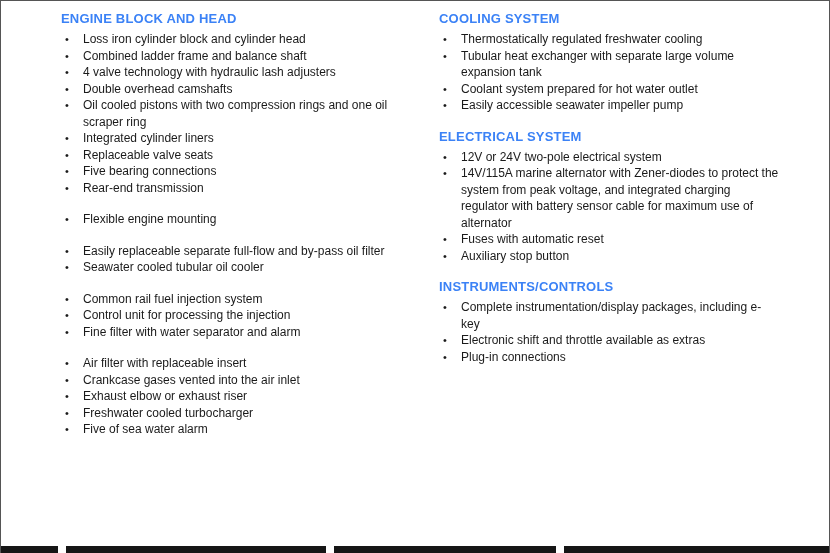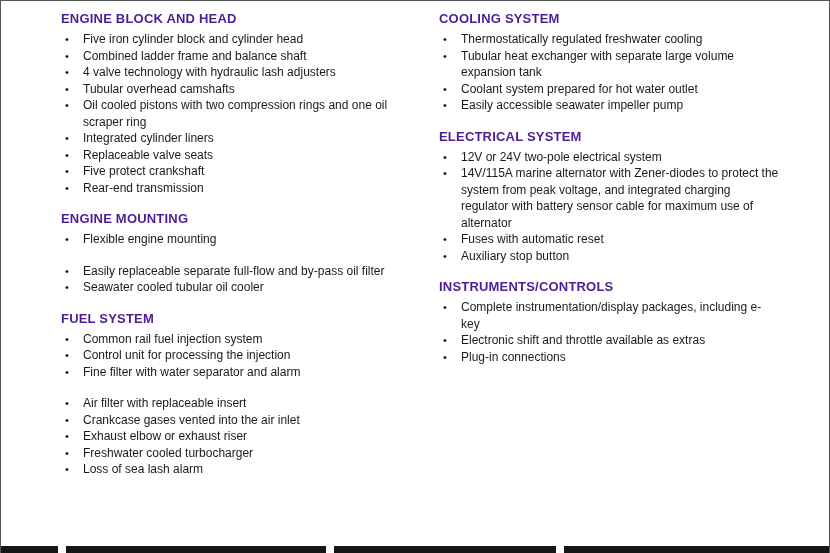--- a/index.html
+++ b/index.html
@@ -26,21 +26,21 @@
   }
   #column-left  { left: 60px;  width: 335px; }
   #column-right { left: 438px; width: 340px; }
 
   .section { margin-bottom: 15px; }
   .section-title {
     font-size: 13px;
     font-weight: bold;
     letter-spacing: 0.2px;
     margin-bottom: 5px;
-    color: #4c1d95;
+    color: #3b82f6;
   }
   .item {
     display: flex;
     align-items: flex-start;
     font-size: 12px;
     line-height: 16.5px;
   }
   .bullet {
     flex: 0 0 22px;
     padding-left: 4px;
@@ -73,74 +73,72 @@
 </style>
 </head>
 <body>
 
 <div id="page">
   <div id="column-left" class="column">
       <div class="section">
         <div class="section-title">ENGINE BLOCK AND HEAD</div>
         <div class="item">
           <span class="bullet">•</span>
-          <span class="item-text">Five iron cylinder block and cylinder head</span>
+          <span class="item-text">Loss iron cylinder block and cylinder head</span>
         </div>
         <div class="item">
           <span class="bullet">•</span>
           <span class="item-text">Combined ladder frame and balance shaft</span>
         </div>
         <div class="item">
           <span class="bullet">•</span>
           <span class="item-text">4 valve technology with hydraulic lash adjusters</span>
         </div>
         <div class="item">
           <span class="bullet">•</span>
-          <span class="item-text">Tubular overhead camshafts</span>
+          <span class="item-text">Double overhead camshafts</span>
         </div>
         <div class="item">
           <span class="bullet">•</span>
           <span class="item-text">Oil cooled pistons with two compression rings and one oil scraper ring</span>
         </div>
         <div class="item">
           <span class="bullet">•</span>
           <span class="item-text">Integrated cylinder liners</span>
         </div>
         <div class="item">
           <span class="bullet">•</span>
           <span class="item-text">Replaceable valve seats</span>
         </div>
         <div class="item">
           <span class="bullet">•</span>
-          <span class="item-text">Five protect crankshaft</span>
+          <span class="item-text">Five bearing connections</span>
         </div>
         <div class="item">
           <span class="bullet">•</span>
           <span class="item-text">Rear-end transmission</span>
         </div>
       </div>
       <div class="section">
-        <div class="section-title">ENGINE MOUNTING</div>
         <div class="item">
           <span class="bullet">•</span>
           <span class="item-text">Flexible engine mounting</span>
         </div>
       </div>
       <div class="section">
         <div class="item">
           <span class="bullet">•</span>
           <span class="item-text">Easily replaceable separate full-flow and by-pass oil filter</span>
         </div>
         <div class="item">
           <span class="bullet">•</span>
           <span class="item-text">Seawater cooled tubular oil cooler</span>
         </div>
       </div>
       <div class="section">
-        <div class="section-title">FUEL SYSTEM</div>
         <div class="item">
           <span class="bullet">•</span>
           <span class="item-text">Common rail fuel injection system</span>
         </div>
         <div class="item">
           <span class="bullet">•</span>
           <span class="item-text">Control unit for processing the injection</span>
         </div>
         <div class="item">
           <span class="bullet">•</span>
@@ -159,21 +157,21 @@
         <div class="item">
           <span class="bullet">•</span>
           <span class="item-text">Exhaust elbow or exhaust riser</span>
         </div>
         <div class="item">
           <span class="bullet">•</span>
           <span class="item-text">Freshwater cooled turbocharger</span>
         </div>
         <div class="item">
           <span class="bullet">•</span>
-          <span class="item-text">Loss of sea lash alarm</span>
+          <span class="item-text">Five of sea water alarm</span>
         </div>
       </div>
     </div>
   <div id="column-right" class="column">
       <div class="section">
         <div class="section-title">COOLING SYSTEM</div>
         <div class="item">
           <span class="bullet">•</span>
           <span class="item-text">Thermostatically regulated freshwater cooling</span>
         </div>

